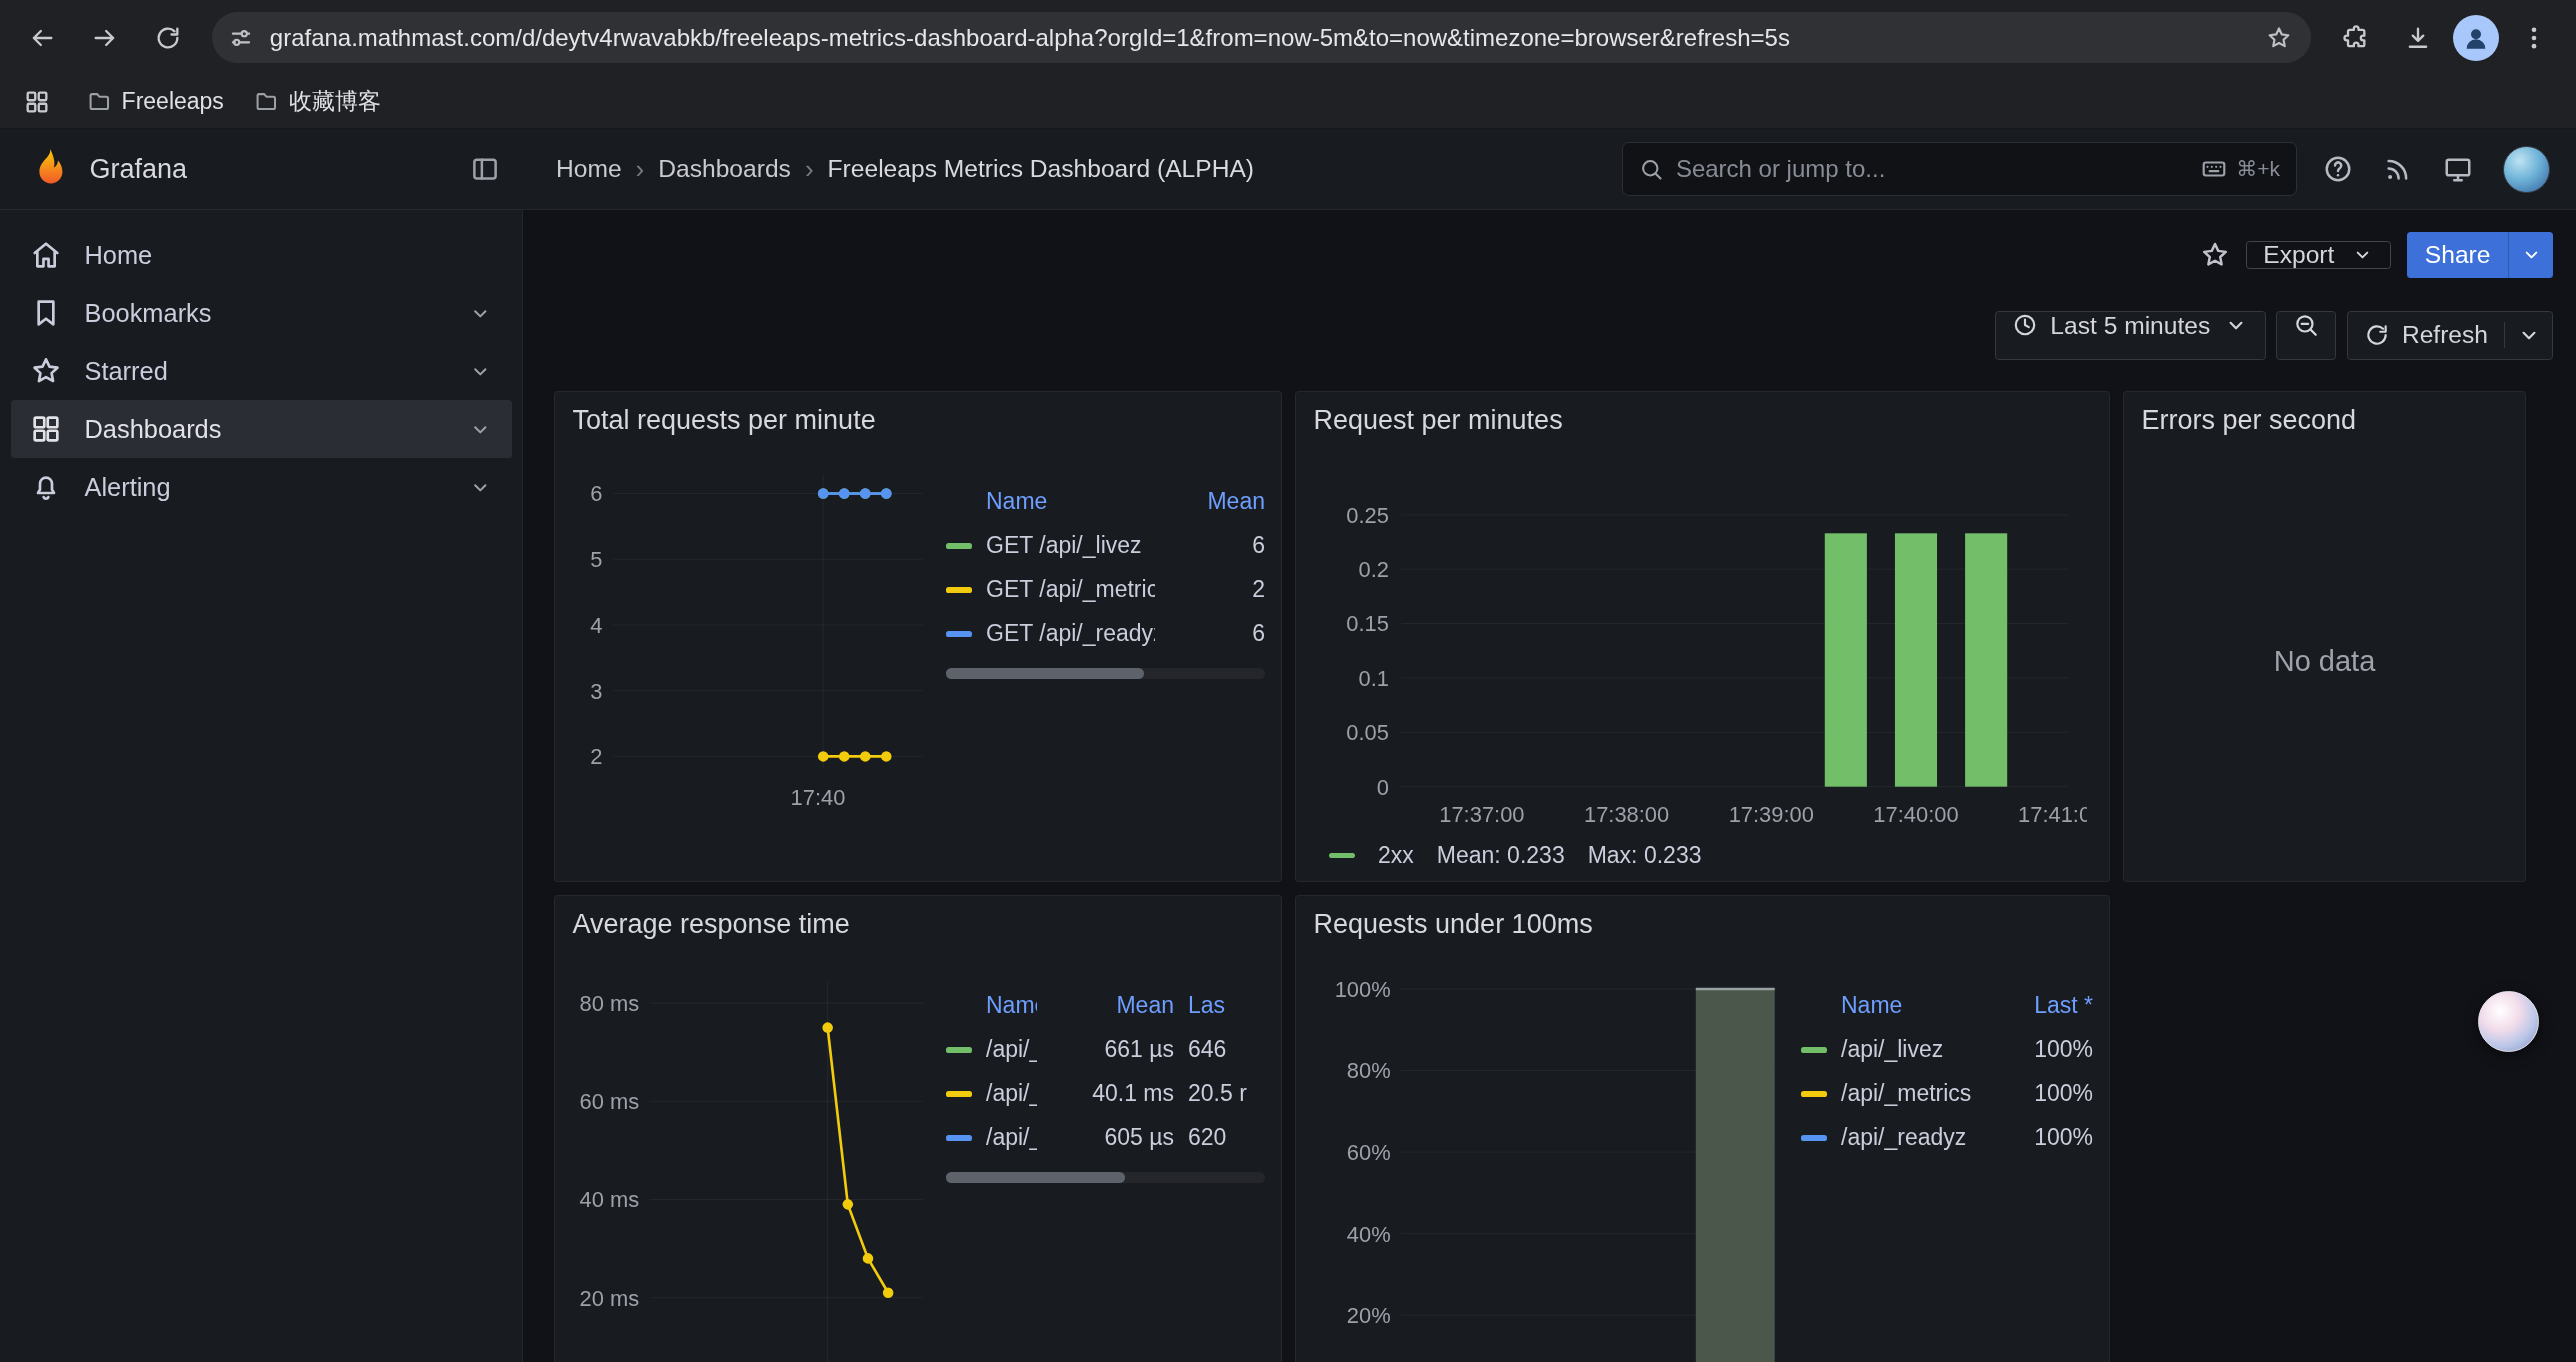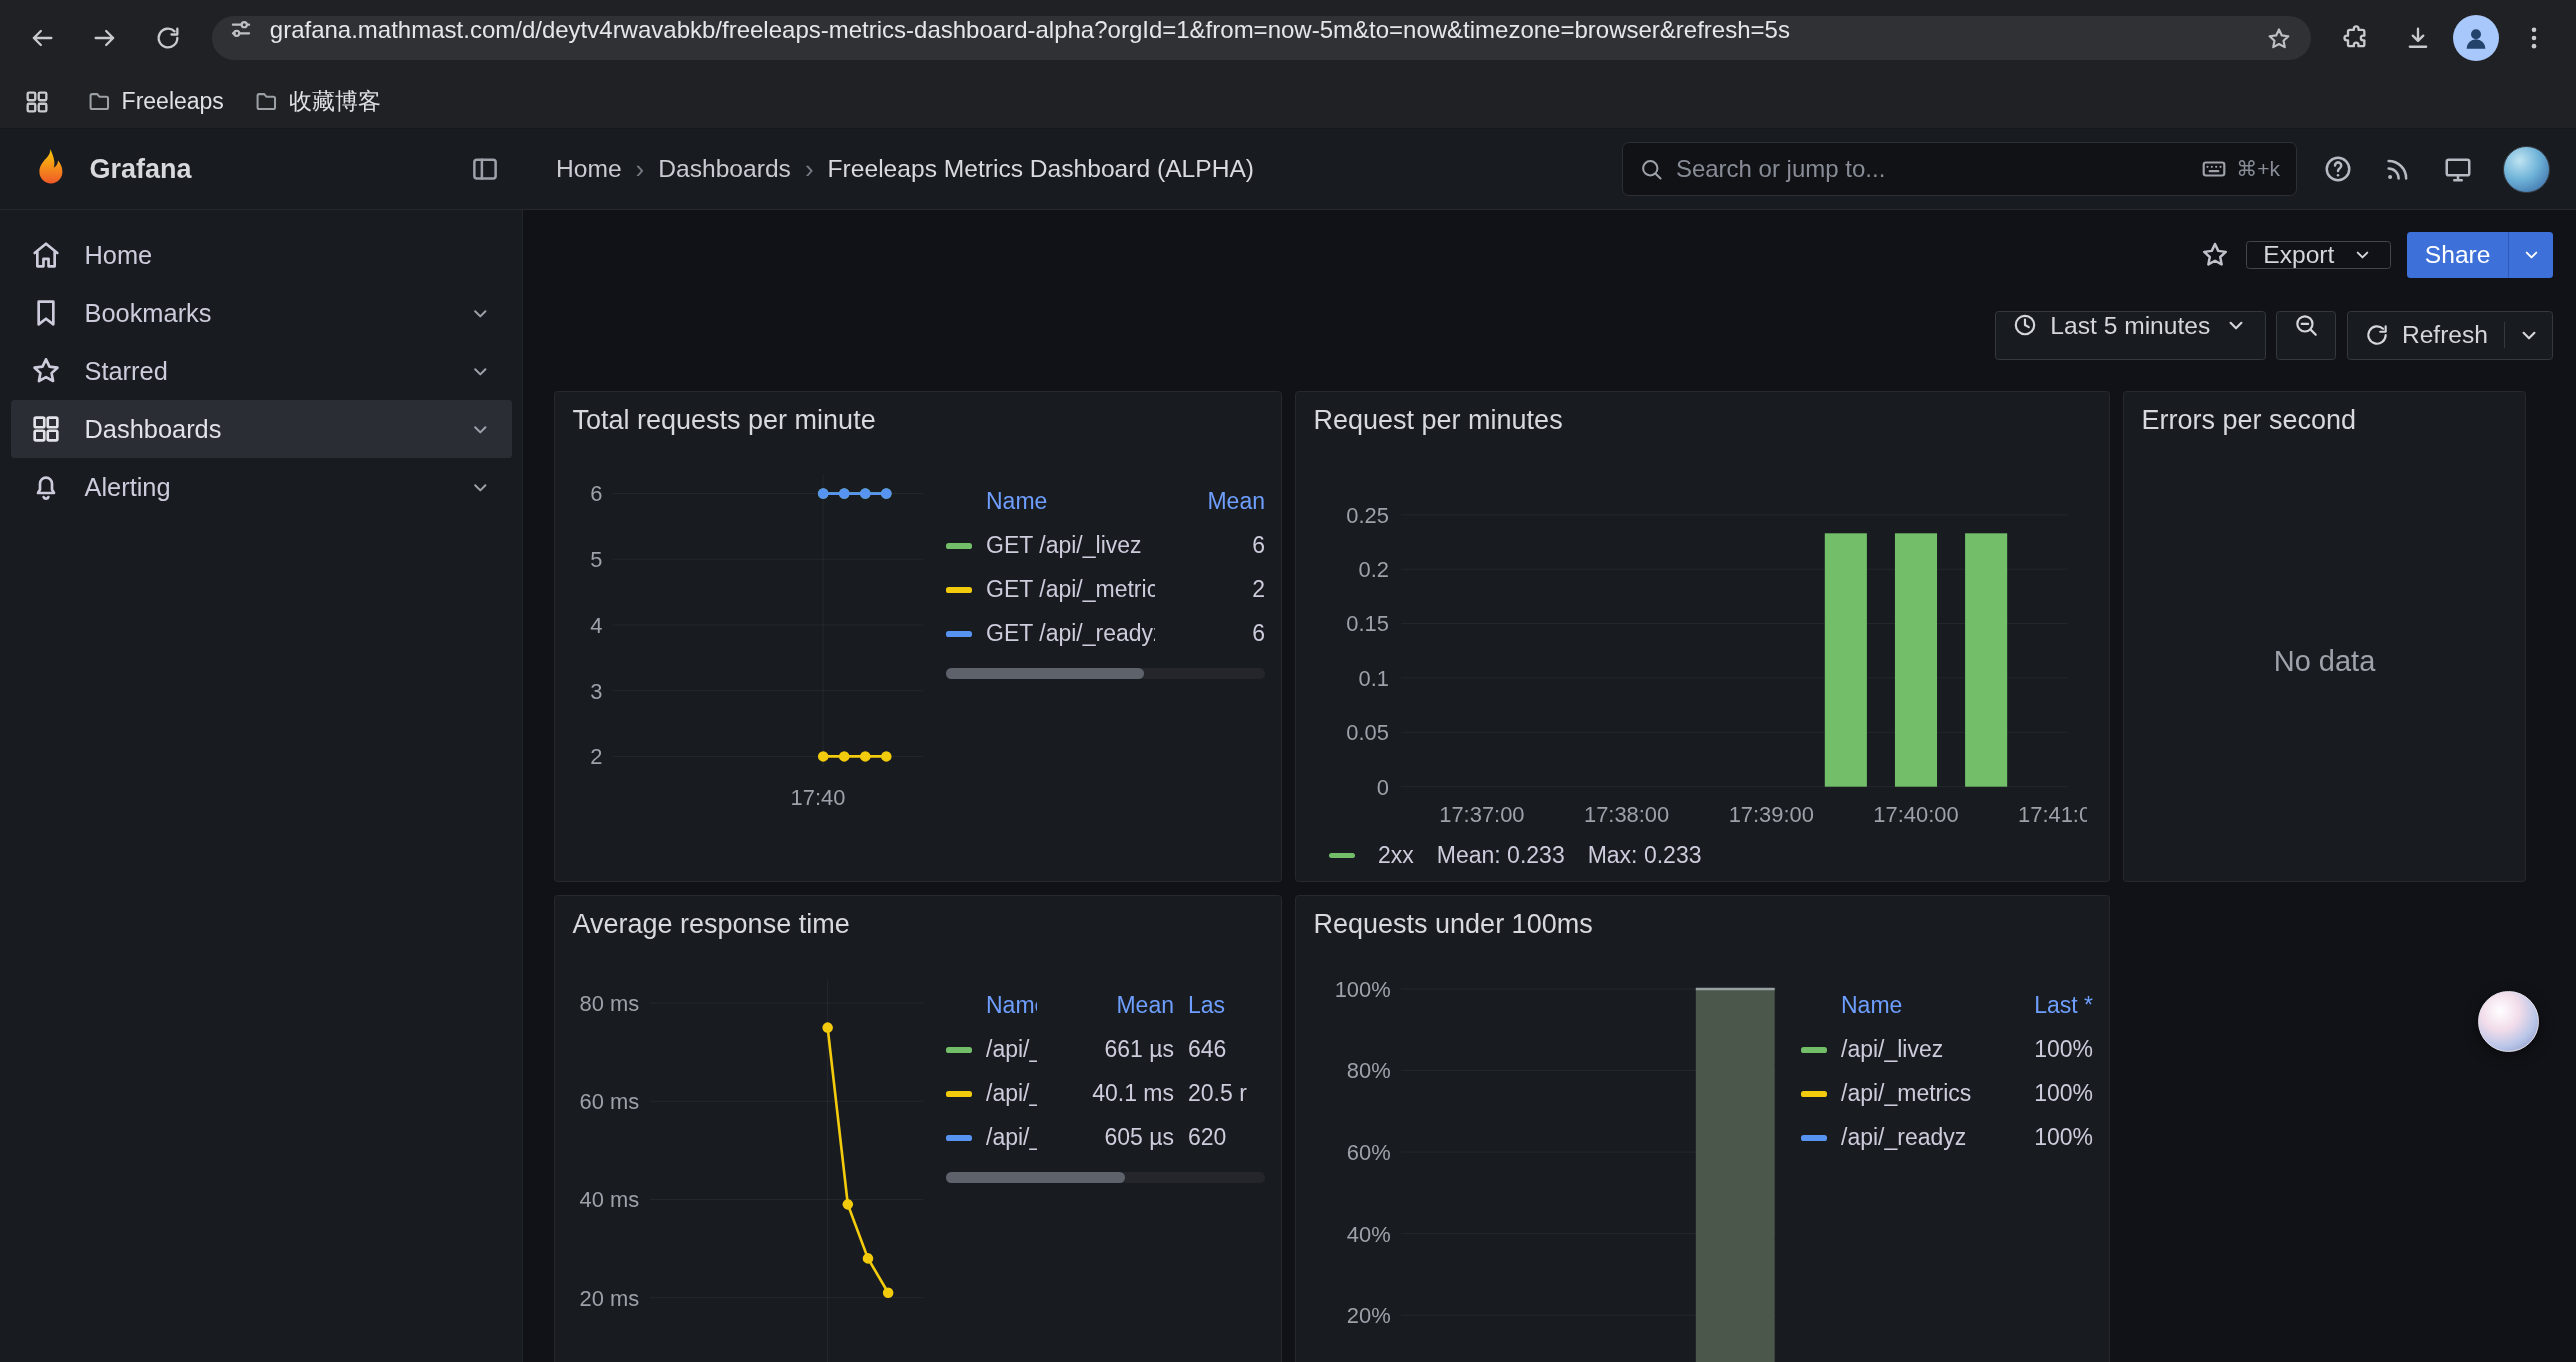--- a/index.html
+++ b/index.html
@@ -5,35 +5,35 @@
   *{margin:0;padding:0;box-sizing:border-box}
   html,body{background:#111217}
   body{font-family:"Liberation Sans","DejaVu Sans",sans-serif;color:#CCCCDC}
   .screen{position:relative;width:2576px;height:1363px;overflow:hidden;background:#111217}
 
   
   .chrome-toolbar{height:75px;background:#202124;display:flex;align-items:center;padding:0 14px;gap:7px}
   .nav-btn{width:56px;height:56px;border-radius:50%;display:flex;align-items:center;justify-content:center;color:#C7CACF;flex:none}
   .ic{width:28px;height:28px;stroke:currentColor;fill:none;stroke-width:2;stroke-linecap:round;stroke-linejoin:round}
   .ic-fill{width:28px;height:28px;fill:currentColor;stroke:none}
-  .url-pill{flex:1;height:44px;border-radius:25.4px;background:#303134;display:flex;align-items:flex-start;padding:0 8.8px 0 16px;margin:0 8.8px;min-width:0}
+  .url-pill{flex:1;height:51px;border-radius:25.4px;background:#303134;display:flex;align-items:center;padding:0 8.8px 0 16px;margin:0 8.8px;min-width:0}
   .url-pill .ic{width:26px;height:26px;color:#BDC1C6}
   .url-text{flex:1;margin:0 16px;font-size:24px;color:#E5E6E8;white-space:nowrap;overflow:hidden}
   .pill-ic{width:46px;height:46px;border-radius:50%;display:flex;align-items:center;justify-content:center;color:#BDC1C6;flex:none}
   .chrome-avatar{width:46px;height:46px;border-radius:50%;background:#A8C7FA;display:flex;align-items:center;justify-content:center;flex:none}
   .chrome-avatar svg{width:30px;height:30px;fill:#23436B}
   .bookmarks-bar{height:54px;background:#202124;display:flex;align-items:center;padding:0 17.5px;gap:30px;border-bottom:0.9px solid #17181a}
   .bm-item{display:flex;align-items:center;gap:10.5px;color:#DFE1E5;font-size:23px}
   .bm-item .ic{width:24.6px;height:24.6px;color:#9AA0A6}
 
   
   .gf-nav{height:81px;background:#181B1F;border-bottom:0.9px solid #26282E;display:flex;align-items:center}
   .brand-area{width:523px;flex:none;display:flex;align-items:center;padding:0 23px 0 26px;height:100%}
   .gf-logo{width:46px;height:46px;flex:none}
-  .gf-name{font-size:27px;font-weight:700;color:#D8D9DD;margin-left:17.5px}
+  .gf-name{font-size:27px;font-weight:400;color:#D8D9DD;margin-left:17.5px}
   .collapse-btn{margin-left:auto;color:#9DA1A9;display:flex}
   .collapse-btn .ic{width:30px;height:30px}
   .breadcrumb{display:flex;align-items:center;gap:14px;margin-left:33px;font-size:24.6px}
   .crumb{color:#C9CAD2}
   .crumb-sep{color:#767B84;font-size:26px}
   .gf-search{margin-left:auto;width:675px;height:54px;border:0.9px solid #2C3036;background:#101216;border-radius:7px;display:flex;align-items:center;padding:0 16px;gap:12.3px}
   .gf-search .ic{width:24.6px;height:24.6px;color:#9DA1A9;flex:none}
   .gf-search input{flex:1;background:transparent;border:none;outline:none;font-size:24px;color:#CCCCDC;font-family:inherit}
   .gf-search input::placeholder{color:#878C96}
   .shortcut{display:flex;align-items:center;gap:8.8px;color:#878C96;font-size:21px;flex:none}

